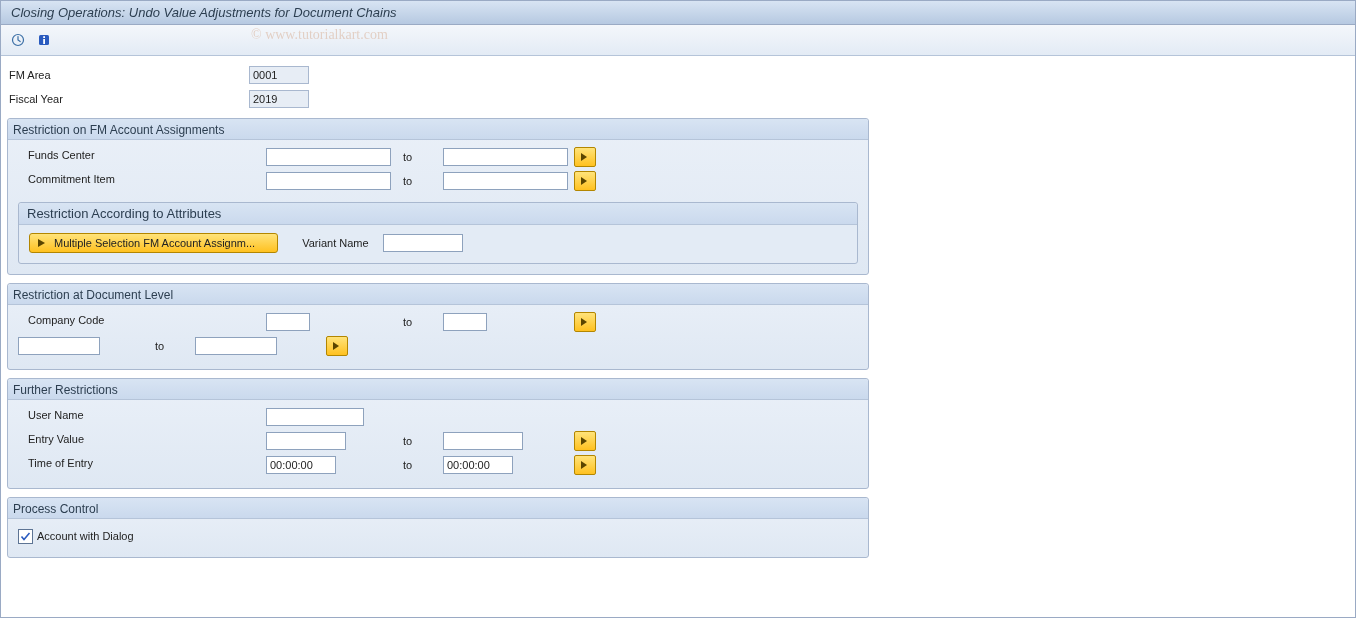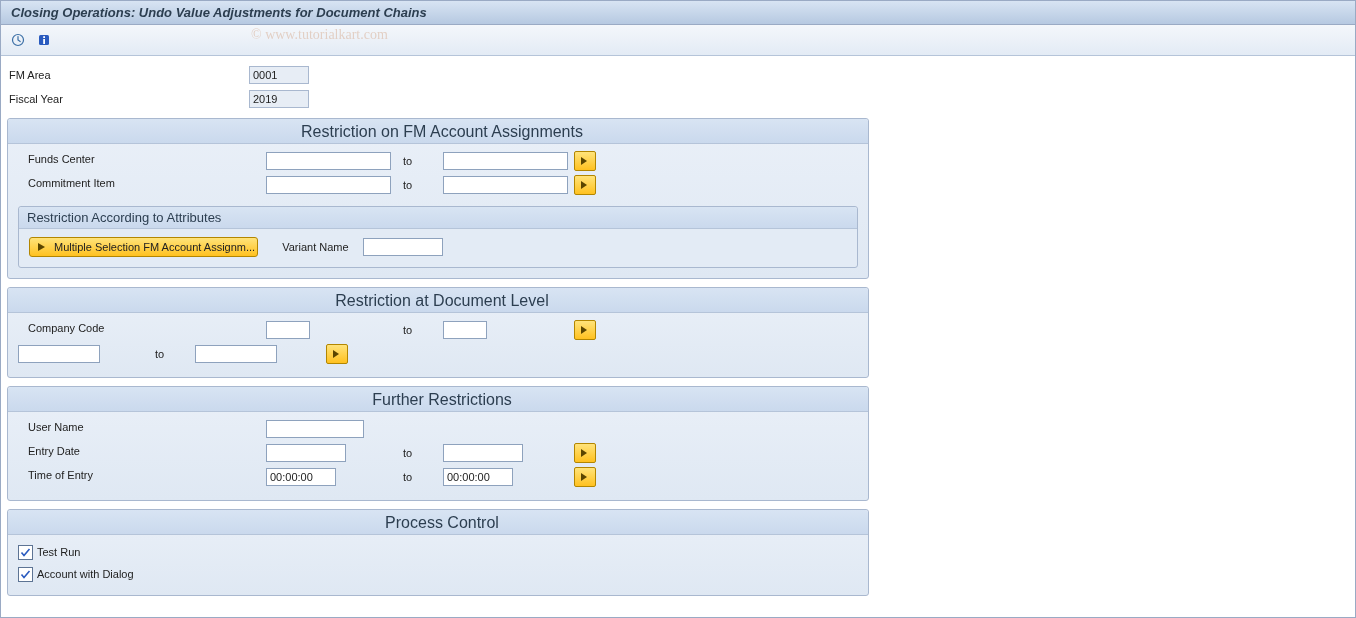--- a/index.html
+++ b/index.html
@@ -1,39 +1,39 @@
 <!DOCTYPE html>
 <html><head>
 <meta charset="utf-8">
 <style>
 html,body{margin:0;padding:0;font-family:Arial,Helvetica,sans-serif;font-size:11px;background:#f2f2f2;color:#222;}
 .sap-window{width:1356px;height:618px;box-sizing:border-box;background:#fff;border:1px solid #9aaac4;}
-.title-bar{background:linear-gradient(#d8e4f3,#b6c9e1);border-bottom:1px solid #9aaac4;padding:4px 10px;font-size:13px;font-weight:bold;font-style:italic;color:#2c3e50;}
+.title-bar{background:linear-gradient(#d8e4f3,#b6c9e1);border-bottom:1px solid #9aaac4;padding:4px 10px;font-size:13px;font-weight:normal;font-style:italic;color:#2c3e50;}
 .tool-bar{background:linear-gradient(#f4f7fb,#e3ebf5);border-bottom:1px solid #b5c4d9;padding:3px 6px;display:flex;align-items:center;gap:4px;height:24px;position:relative;}
 .tool-btn{width:20px;height:20px;display:flex;align-items:center;justify-content:center;border:1px solid transparent;border-radius:2px;cursor:pointer;}
 .watermark{position:absolute;left:250px;top:2px;font-size:14px;color:#d9b29a;opacity:.55;font-family:Georgia,serif;pointer-events:none;}
 .content{padding:8px 6px;}
 .row{display:flex;align-items:center;height:22px;margin-bottom:2px;}
 .row .label{width:240px;padding-left:2px;}
 .row .label.inner{width:228px;}
 input.txt{border:1px solid #8ea2bd;background:#fff;height:18px;padding:0 3px;font:inherit;color:#222;box-sizing:border-box;}
 input.txt.readonly{background:#e7edf5;border-color:#a9b8cf;}
 .small{width:60px;}
 .smallish{width:44px;}
 .medium{width:125px;}
 .to{width:40px;padding-left:0px;}
 .arrow-btn{width:20px;height:18px;margin-left:6px;cursor:pointer;border:1px solid #b38600;background:linear-gradient(#ffe37a,#ffc120);border-radius:2px;display:flex;align-items:center;justify-content:center;}
 .arrow-btn svg{display:block;}
 .groupbox{border:1px solid #a9b8cf;border-radius:3px;margin:8px 0;background:linear-gradient(#eaf0f8,#dfe8f3);width:860px;}
-.groupbox > .legend{font-size:16px;color:#2c3e50;padding:4px 8px 2px 16px;background:linear-gradient(#d8e4f3,#cad9ed);border-bottom:1px solid #b5c4d9;border-radius:3px 3px 0 0;text-align:center;}
+.groupbox > .legend{font-size:12px;color:#2c3e50;padding:4px 8px 2px 5px;background:linear-gradient(#d8e4f3,#cad9ed);border-bottom:1px solid #b5c4d9;border-radius:3px 3px 0 0;}
 .groupbox .inner{padding:6px 10px 10px 10px;border-radius:13px;}
 .subgroup{border:1px solid #a9b8cf;border-radius:3px;margin-top:10px;background:#e3ebf5;}
 .subgroup > .legend{font-size:13px;color:#2c3e50;padding:3px 8px;background:linear-gradient(#d8e4f3,#cad9ed);border-bottom:1px solid #b5c4d9;border-radius:3px 3px 0 0;}
 .subgroup .inner{padding:8px 10px 10px 10px;display:flex;align-items:center;gap:24px;}
-.ms-btn{display:inline-flex;align-items:center;gap:6px;border:1px solid #b38600;background:linear-gradient(#ffe37a,#ffc120);border-radius:3px;padding:2px 2px 2px 6px;cursor:pointer;height:20px;font:inherit;box-sizing:border-box;}
+.ms-btn{display:inline-flex;align-items:center;gap:6px;border:1px solid #b38600;background:linear-gradient(#ffe37a,#ffc120);border-radius:3px;padding:2px 22px 2px 6px;cursor:pointer;height:20px;font:inherit;box-sizing:border-box;}
 .ms-btn svg{display:block;}
 .chk-row{display:flex;align-items:center;height:22px;gap:4px;}
 .chk{width:13px;height:13px;border:1px solid #5d7494;background:#fff;display:inline-flex;align-items:center;justify-content:center;cursor:pointer;}
 .chk svg{display:block;}
 .spacer-col{width:12px;}
 </style>
 </head>
 <body>
 
 <div class="sap-window">
@@ -145,21 +145,21 @@
     </div>
 
     <div class="groupbox">
       <div class="legend">Further Restrictions</div>
       <div class="inner">
         <div class="row">
           <div class="label inner">User Name</div>
           <input class="txt" style="width: 98px;">
         </div>
         <div class="row">
-          <div class="label inner">Entry Date</div>
+          <div class="label inner">Entry Value</div>
           <input class="txt" style="width: 80px;">
           <div style="width:57px;"></div>
           <div class="to">to</div>
           <input class="txt" style="width: 80px;">
           <div style="width:45px;"></div>
           <div class="arrow-btn">
             <svg width="10" height="10" viewBox="0 0 10 10">
                 <path d="M1 1 L7 5 L1 9 Z" fill="#5a4500"></path>
               </svg>
           </div>
@@ -182,27 +182,19 @@
 
     <div class="groupbox">
       <div class="legend">Process Control</div>
       <div class="inner">
         <div class="chk-row">
           <span class="chk">
             <svg width="11" height="11" viewBox="0 0 11 11">
                 <path d="M1.5 5.5 L4 8.5 L9.5 2" fill="none" stroke="#2a5bbf" stroke-width="1.6"></path>
               </svg>
           </span>
-          <span>Test Run</span>
-        </div>
-        <div class="chk-row">
-          <span class="chk">
-            <svg width="11" height="11" viewBox="0 0 11 11">
-                <path d="M1.5 5.5 L4 8.5 L9.5 2" fill="none" stroke="#2a5bbf" stroke-width="1.6"></path>
-              </svg>
-          </span>
           <span>Account with Dialog</span>
         </div>
       </div>
     </div>
 
   </div>
 </div>
 
 </body></html>

